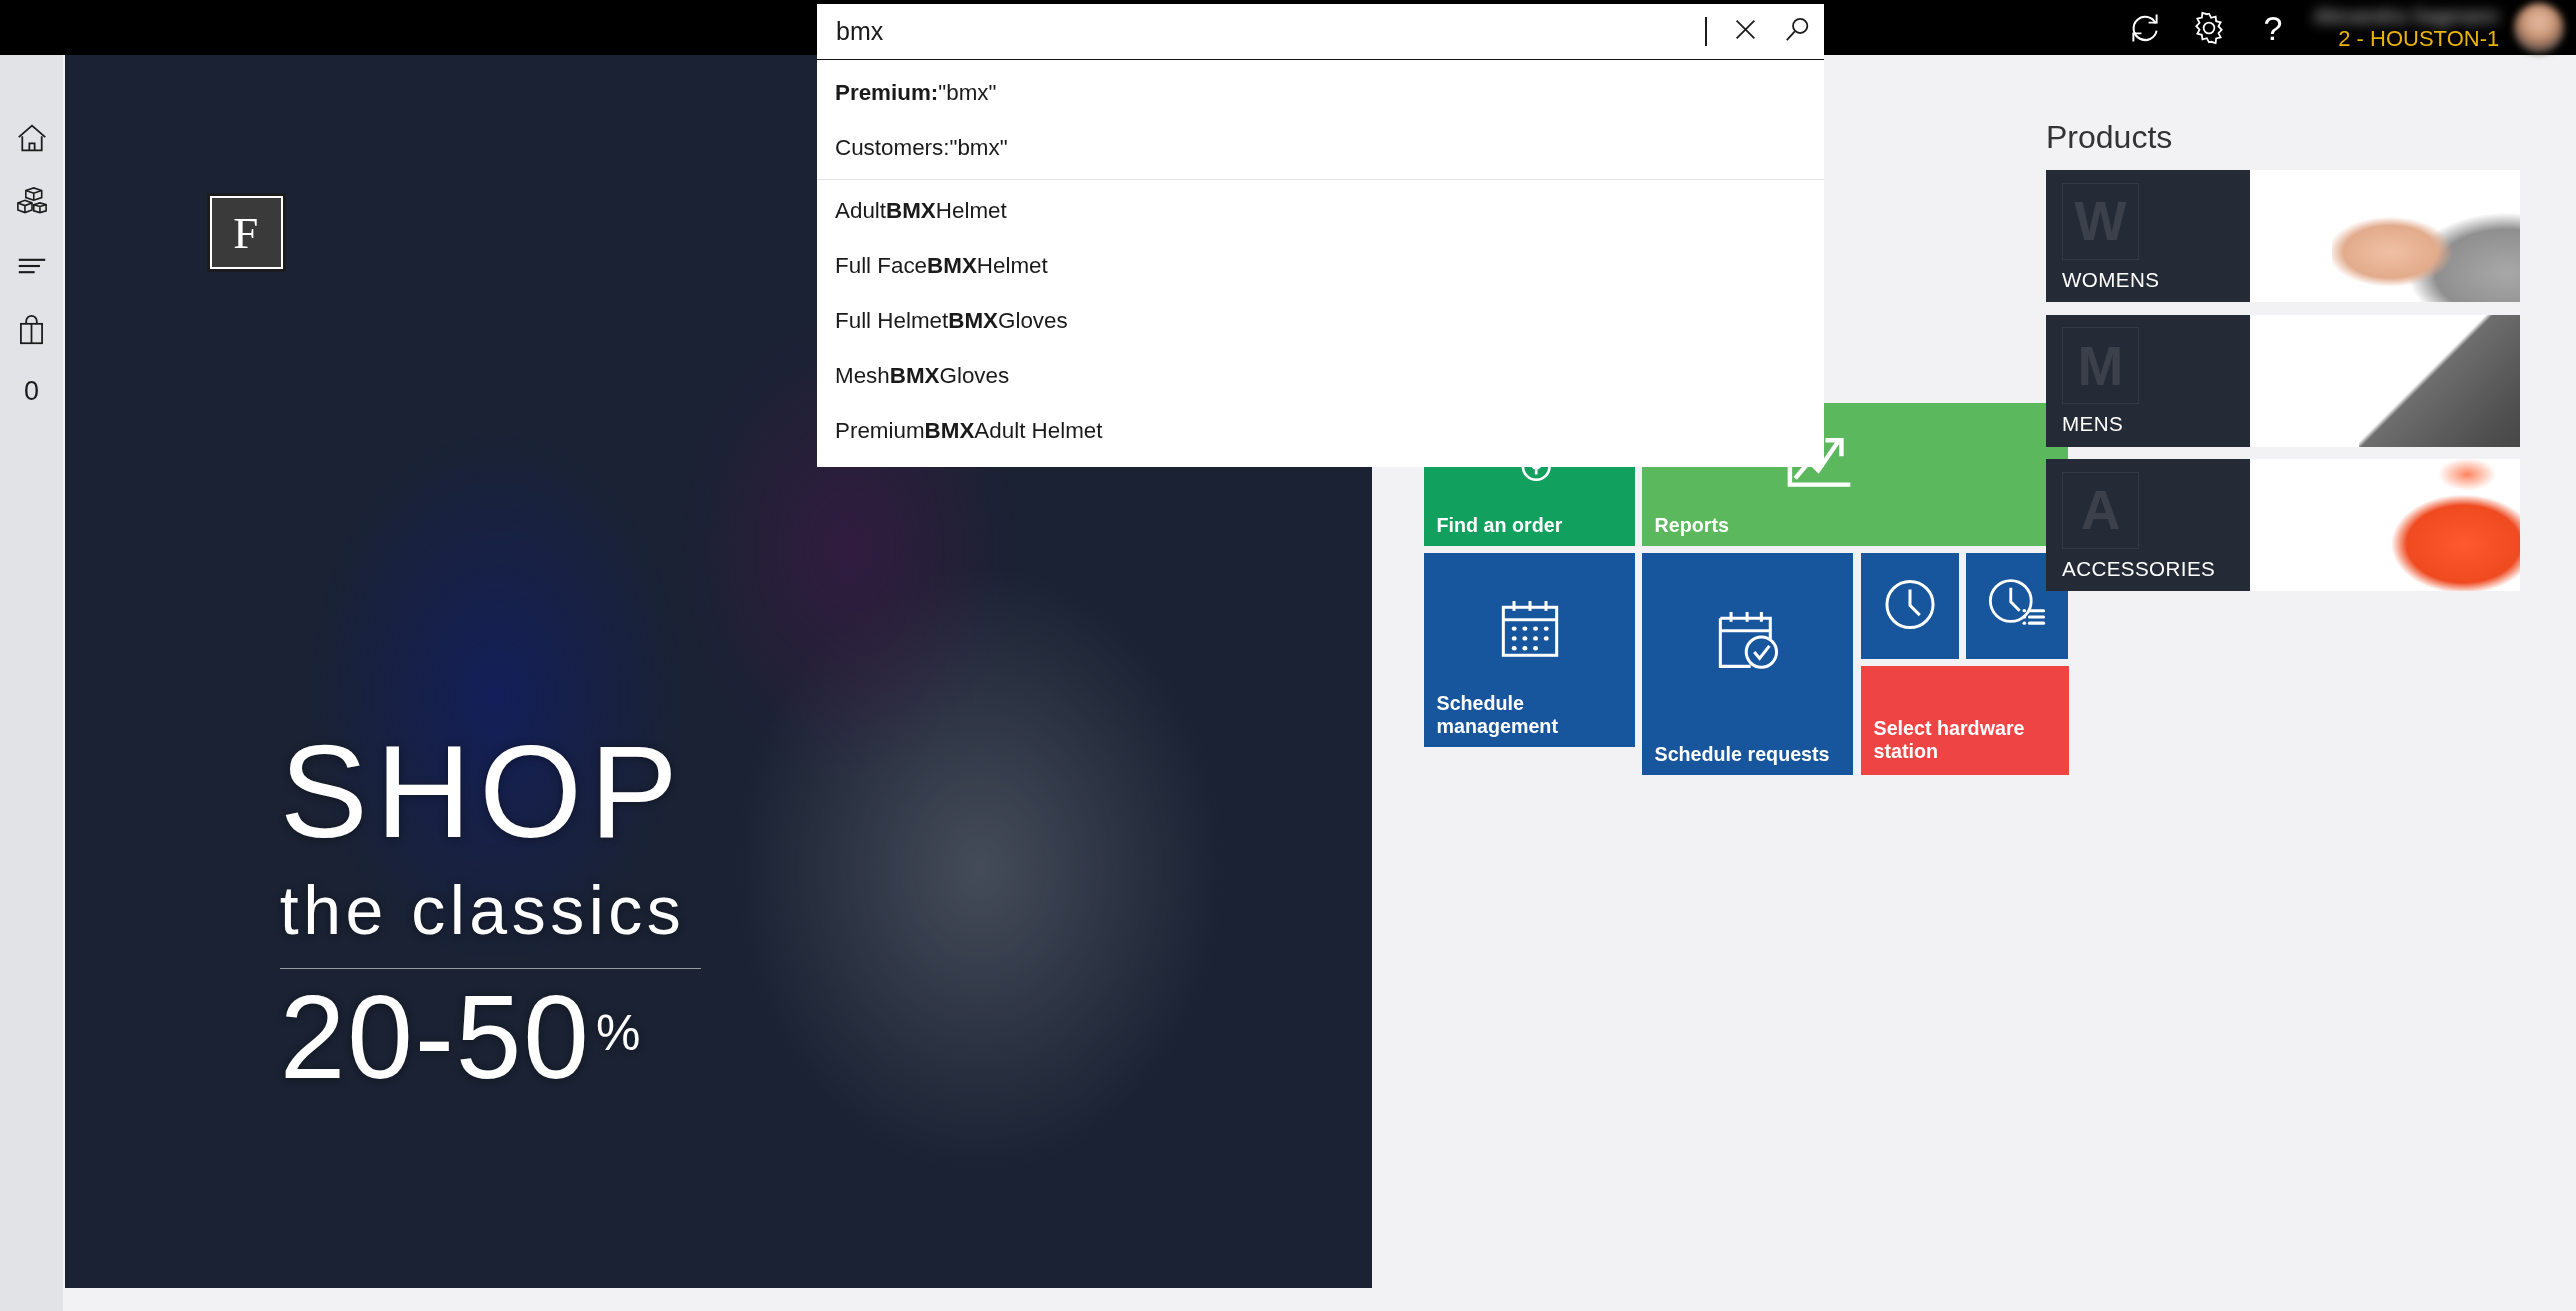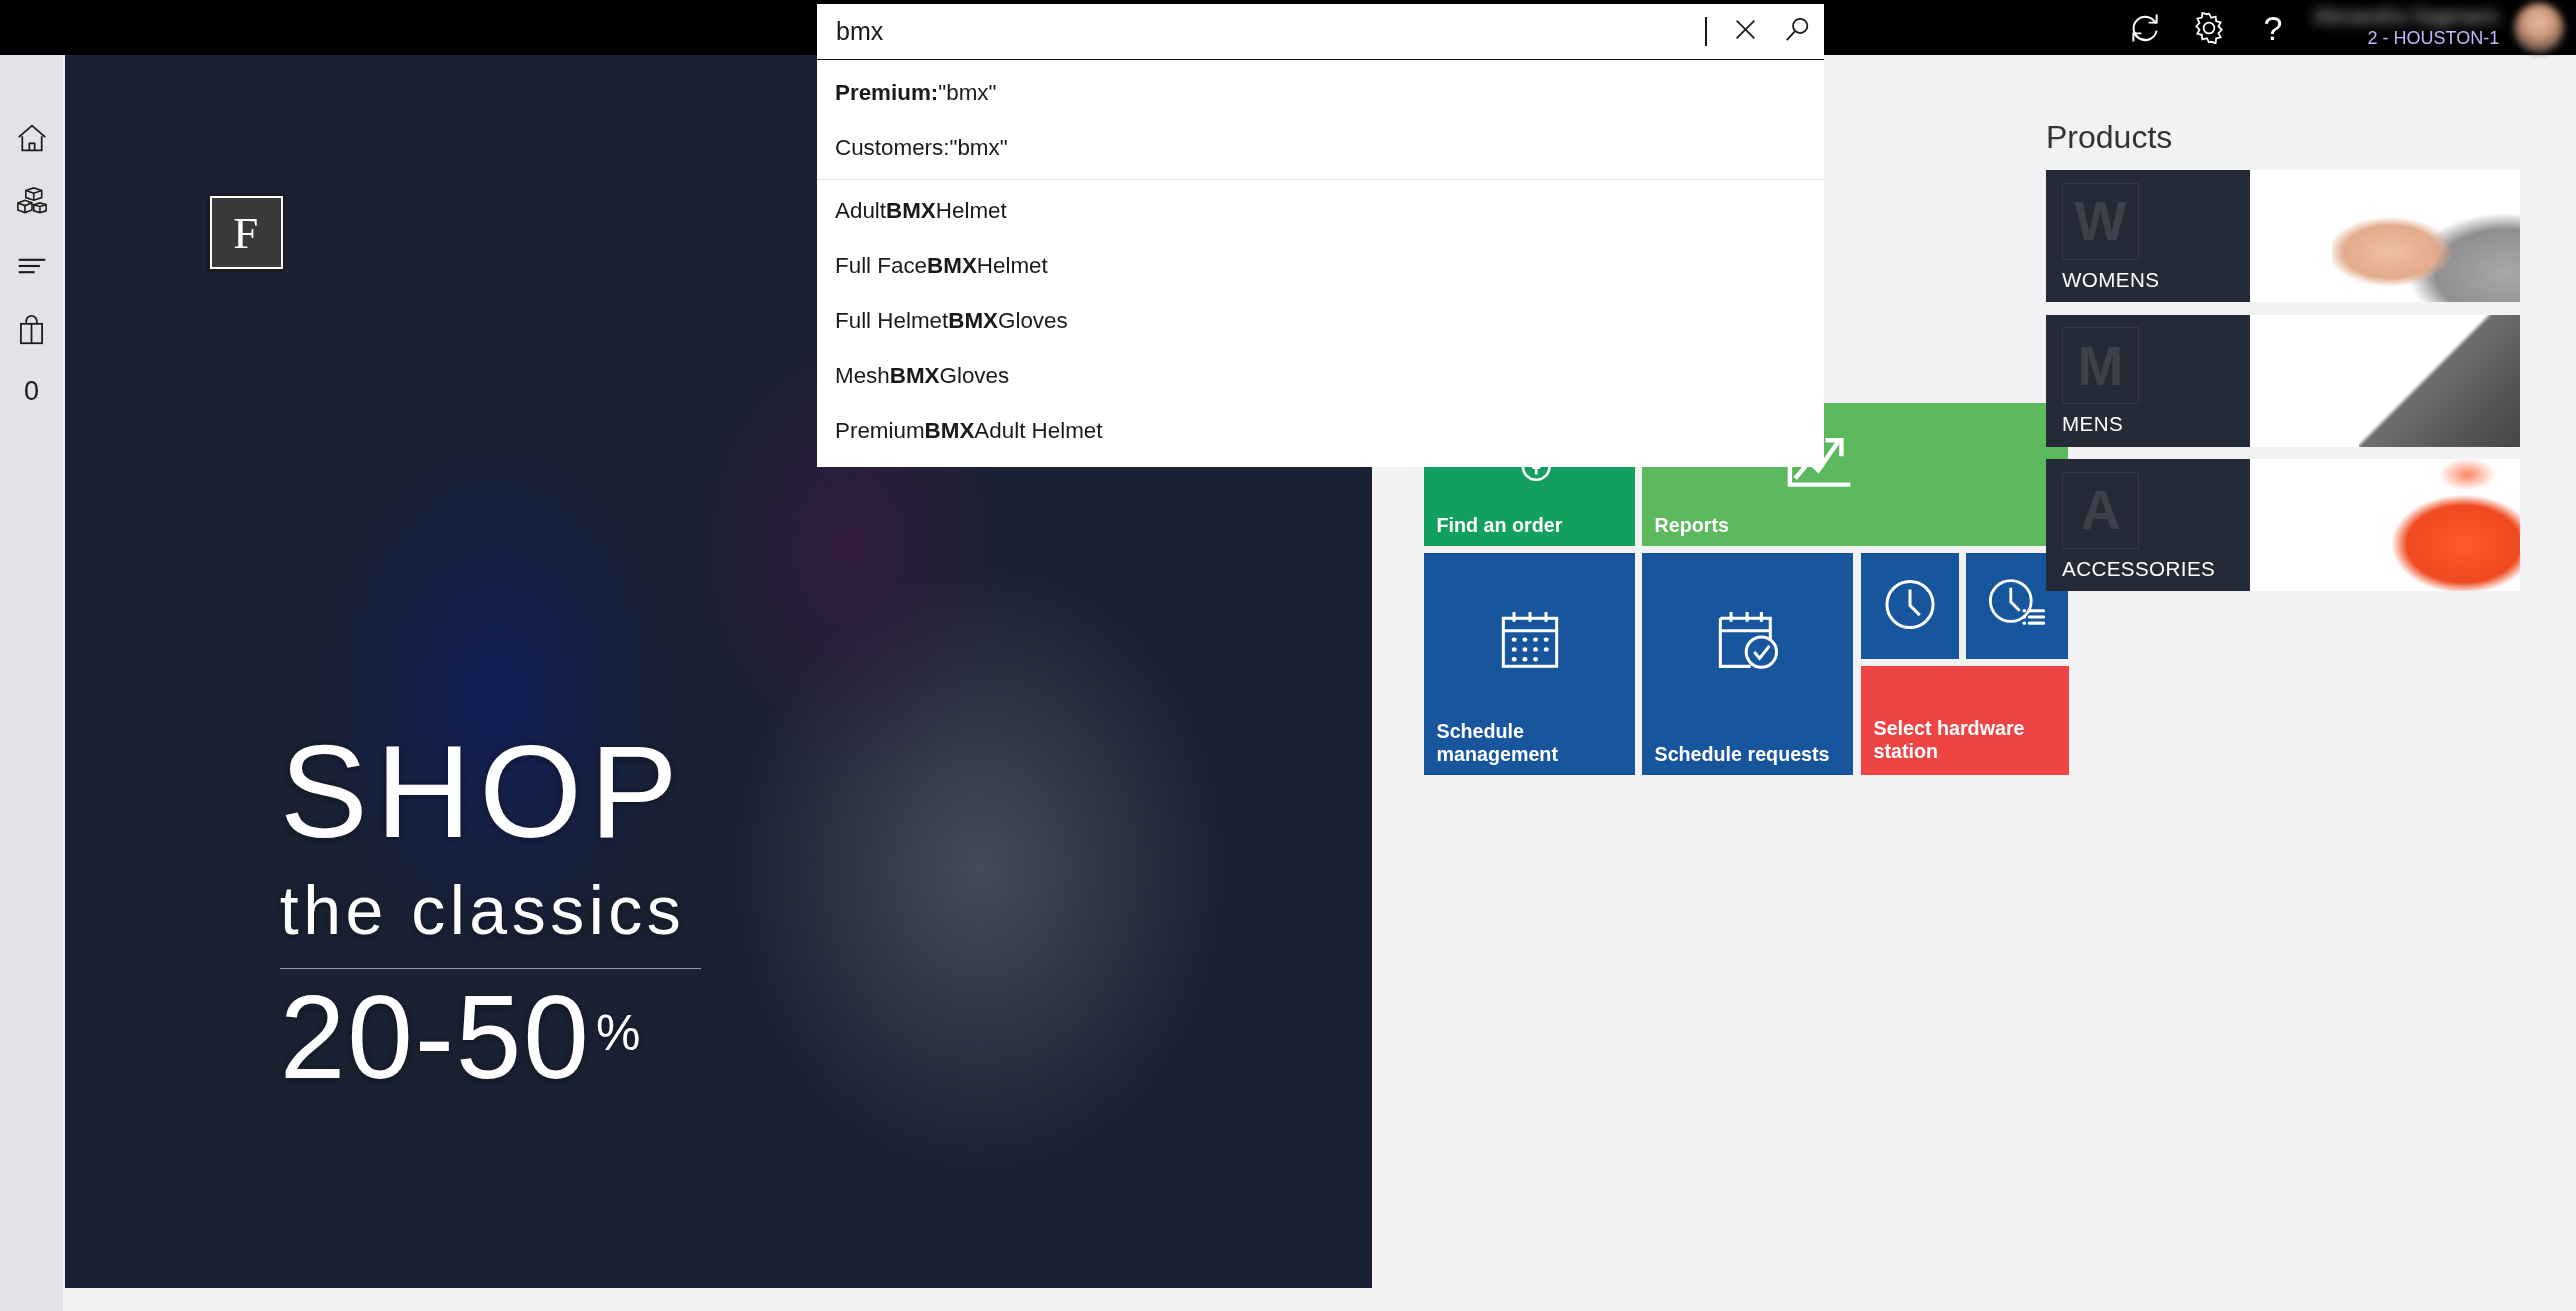--- a/index.html
+++ b/index.html
@@ -39,21 +39,21 @@
     cursor: pointer;
   }
   .user-name {
     font-size: 19.7px; color: #ffffff;
     filter: blur(6.3px);
     letter-spacing: 0.4px;
     line-height: 23px;
     opacity: .85;
   }
   .user-store {
-    font-size: 18px; color: #c4b5fd;
+    font-size: 22px; color: #eab308;
     line-height: 21.5px;
     white-space: nowrap;
   }
   .avatar {
     width: 50px; height: 50px;
     border-radius: 50%;
     margin-right: 12.5px;
     background: radial-gradient(circle at 50% 38%, #e6b8a0 0%, #d2a184 32%, #b58365 48%, #6b5a52 68%, #2a2422 100%);
     filter: blur(3.6px);
   }
@@ -435,21 +435,21 @@
       <span class="tile-icon small" style="left:42%;top:42%;">
         <svg width="77" height="64" viewBox="0 0 86 72" stroke-width="5">
           <path d="M8 4 V62 H76"></path>
           <path d="M14 55 L30 36 L40 46 L62 14"></path>
           <path d="M48 12 H66 V30"></path>
         </svg>
       </span>
       <span class="tile-label">Reports</span>
     </div>
 
-    <div class="tile" style="left:0;top:419px;width:211px;height:222px;background:#17559c;">
+    <div class="tile" style="left:0;top:419px;width:211px;height:194px;background:#17559c;">
       <span class="tile-icon" style="top:40%;">
         <svg width="64" height="63" viewBox="0 0 72 70" stroke-width="3.4">
           <rect x="6" y="10" width="60" height="54"></rect>
           <line x1="6" y1="24" x2="66" y2="24"></line>
           <line x1="18" y1="3" x2="18" y2="14"></line>
           <line x1="36" y1="3" x2="36" y2="14"></line>
           <line x1="54" y1="3" x2="54" y2="14"></line>
           <g stroke-width="5" stroke-linecap="round">
             <line x1="18" y1="34" x2="18.5" y2="34"></line>
               <line x1="30" y1="34" x2="30.5" y2="34"></line>

